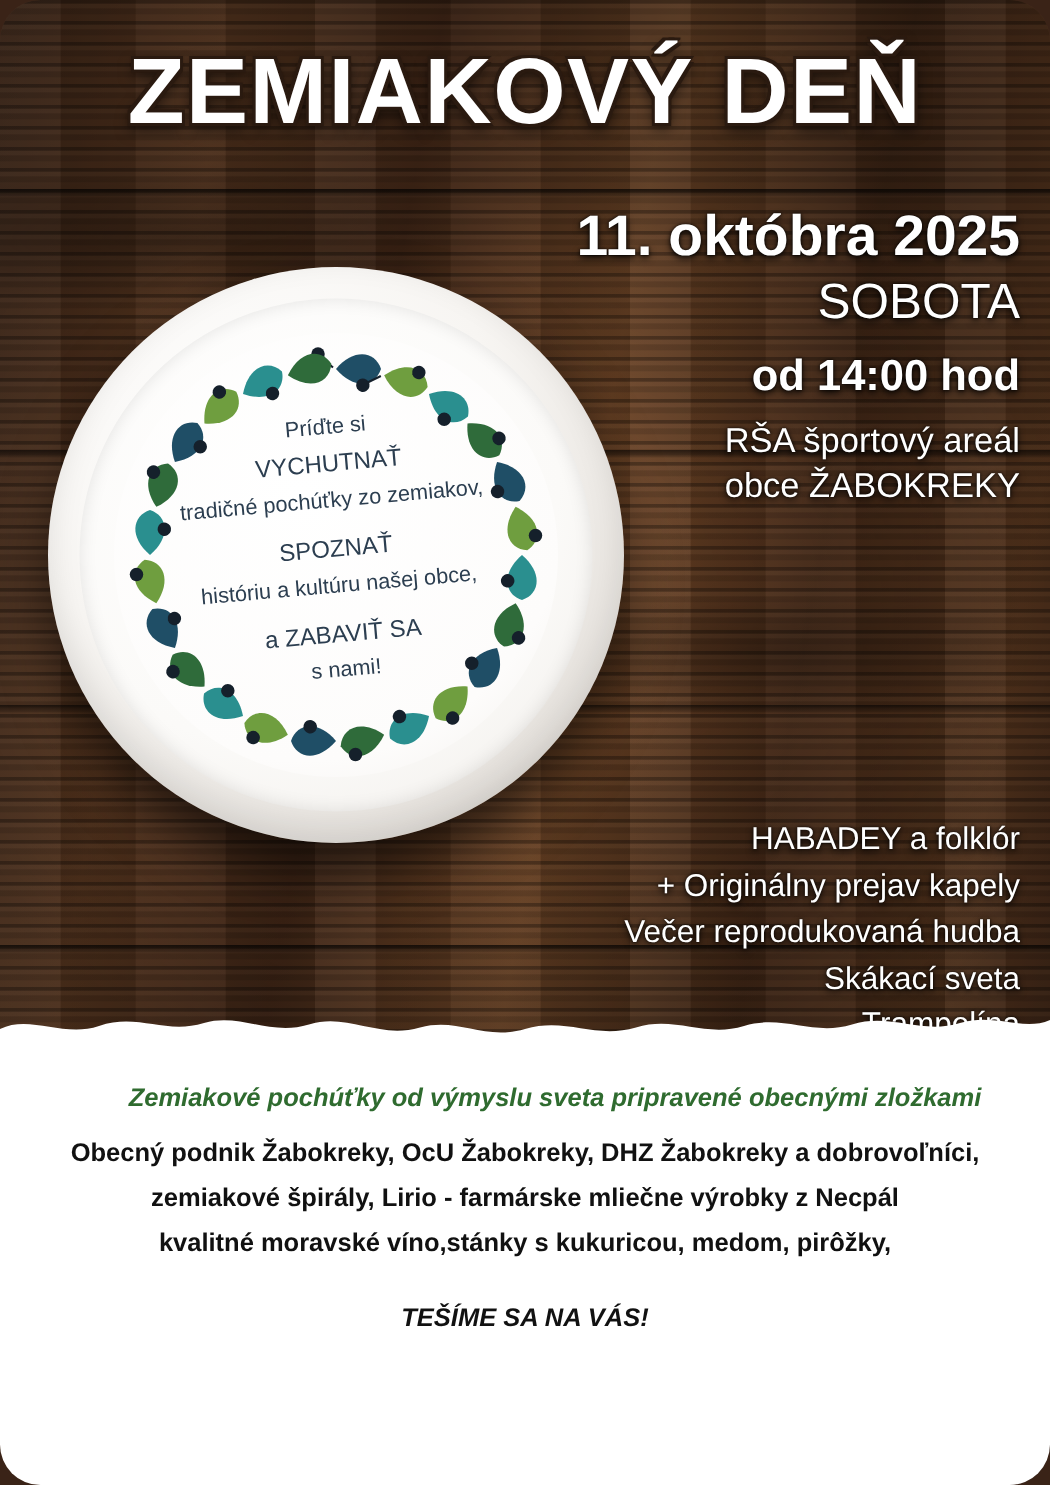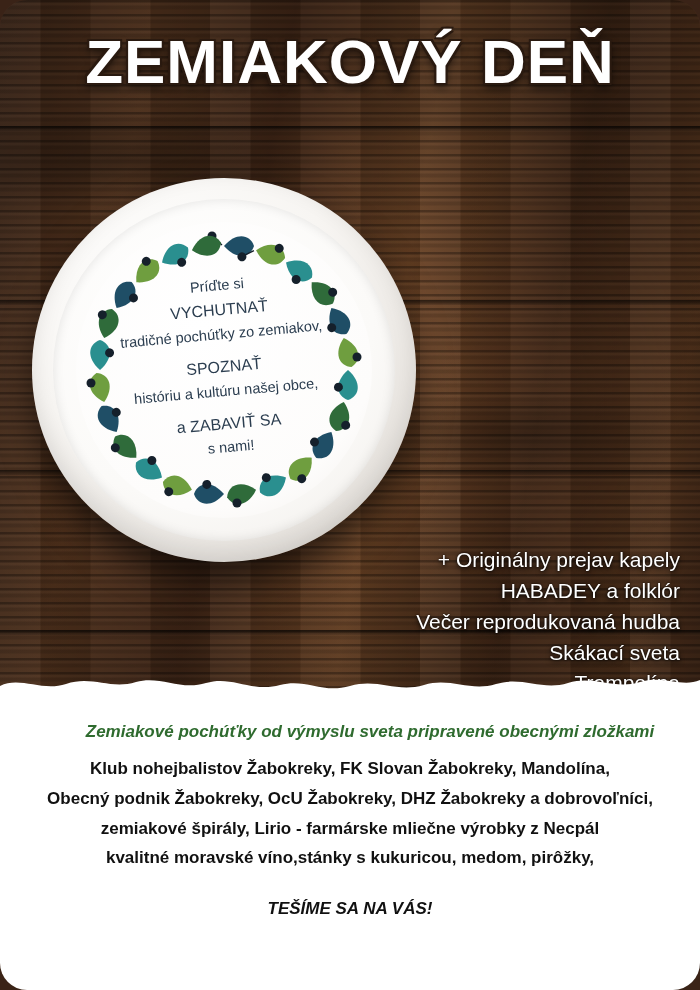--- a/index.html
+++ b/index.html
@@ -241,24 +241,31 @@
 <div class="poster">
 
   <div class="wood"></div>
   <div class="plank-seam" style="top:126px"></div>
   <div class="plank-seam" style="top:300px"></div>
   <div class="plank-seam" style="top:470px"></div>
   <div class="plank-seam" style="top:630px"></div>
 
   <div class="title">ZEMIAKOVÝ DEŇ</div>
 
+  <div class="date-block">
+    <div class="date-main">11. októbra 2025</div>
+    <div class="date-day">SOBOTA</div>
+    <div class="date-time">od 14:00 hod</div>
+    <div class="date-place1">RŠA športový areál</div>
+    <div class="date-place2">obce ŽABOKREKY</div>
+  </div>
 
   <div class="extras">
+    <div>HABADEY a folklór</div>
     <div>+ Originálny prejav kapely</div>
-    <div>HABADEY a folklór</div>
     <div>Večer reprodukovaná hudba</div>
     <div>Skákací sveta</div>
     <div>Trampolína</div>
   </div>
 
   <div class="plate-wrap">
     <div class="plate-outer"></div>
     <div class="plate-rim"></div>
     <div class="plate-inner"></div>
 
@@ -387,21 +394,20 @@
     <path d="M0,34 L0,20 C20,10 42,26 66,18 C92,9 110,24 136,16 C160,9 180,25 206,17
              C232,9 252,27 280,19 C306,12 322,28 350,20 C378,12 396,27 424,19
              C450,11 470,26 496,18 C522,10 542,25 568,17 C594,9 614,24 640,16
              C664,9 682,22 700,14 L700,34 Z" fill="#ffffff"></path>
   </svg>
   <div class="bottom-paper"></div>
 
   <div class="bottom-content">
     <div class="bottom-lead">Zemiakové pochúťky od výmyslu sveta pripravené obecnými zložkami</div>
     <div class="bottom-list">
-      <div>Klub nohejbalistov Žabokreky, FK Slovan Žabokreky,  Mandolína,</div>
       <div>Obecný podnik Žabokreky, OcU Žabokreky, DHZ Žabokreky a dobrovoľníci,</div>
       <div>zemiakové špirály, Lirio - farmárske mliečne výrobky z  Necpál</div>
       <div>kvalitné moravské víno,stánky s kukuricou, medom, pirôžky,</div>
     </div>
     <div class="bottom-outro">TEŠÍME SA NA VÁS!</div>
   </div>
 
 </div>
 
 </body></html>

